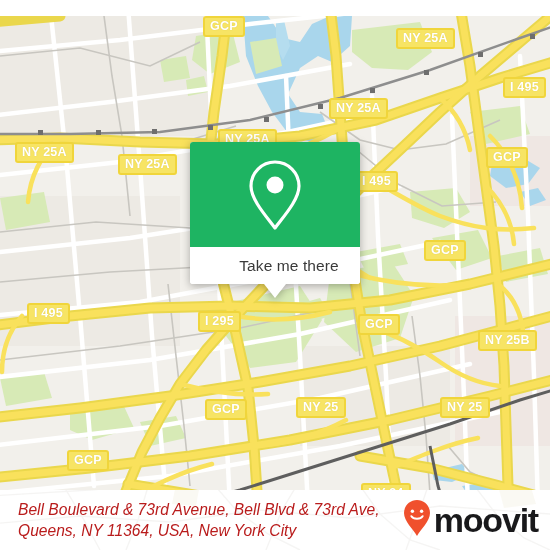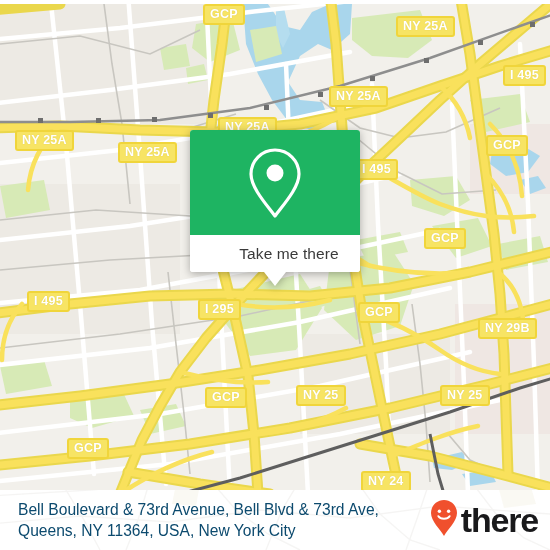--- a/index.html
+++ b/index.html
@@ -16,21 +16,21 @@
     position: relative;
     width: 550px;
     height: 550px;
     overflow: hidden;
     background: #ffffff;
   }
 
   
   #map {
     position: absolute;
-    left: 0; top: 4px;
+    left: 0; top: 16px;
     width: 550px;
     height: 490px;
     overflow: hidden;
     background: #F2F0EB;
   }
   #map svg { display: block; }
 
   
   .shield {
     position: absolute;
@@ -127,24 +127,25 @@
   #footer-inner {
     position: relative;
     height: 60px;
     display: flex;
     align-items: center;
     justify-content: space-between;
     padding: 0 12px 0 18px;
     box-sizing: border-box;
   }
   #footer-address {
-    color: #0c4a6e;
+    color: #b91c1c;
     font-size: 15.6px;
     line-height: 21px;
     max-width: 390px;
+    font-style: italic;
   }
   #brand {
     display: flex;
     align-items: center;
     gap: 3px;
   }
   #brand-word {
     color: #19191B;
     font-size: 34px;
     font-weight: bold;
@@ -317,21 +318,21 @@
         <div class="shield" style="left: 329px; top: 82px;">NY 25A</div>
         <div class="shield" style="left: 218px; top: 113px;">NY 25A</div>
         <div class="shield" style="left: 15px; top: 126px;">NY 25A</div>
         <div class="shield" style="left: 118px; top: 138px;">NY 25A</div>
         <div class="shield" style="left: 486px; top: 131px;">GCP</div>
         <div class="shield" style="left: 355px; top: 155px;">I 495</div>
         <div class="shield" style="left: 424px; top: 224px;">GCP</div>
         <div class="shield" style="left: 27px; top: 287px;">I 495</div>
         <div class="shield" style="left: 198px; top: 295px; text-align: center;">I 295</div>
         <div class="shield" style="left: 358px; top: 298px;">GCP</div>
-        <div class="shield" style="left: 478px; top: 314px;">NY 29B</div>
+        <div class="shield" style="left: 478px; top: 314px;">NY 25B</div>
         <div class="shield" style="left: 205px; top: 383px;">GCP</div>
         <div class="shield" style="left: 296px; top: 381px;">NY 25</div>
         <div class="shield" style="left: 440px; top: 381px;">NY 25</div>
         <div class="shield" style="left: 67px; top: 434px;">GCP</div>
         <div class="shield" style="left: 361px; top: 467px;">NY 24</div>
       </div>
 
 
     <div id="popup">
       <div id="popup-body">
@@ -374,18 +375,18 @@
       <div id="footer-address">Bell Boulevard &amp; 73rd Avenue, Bell Blvd &amp; 73rd Ave, Queens, NY 11364, USA, New York City</div>
       <div id="brand">
         <span>
           <svg width="28" height="38" viewBox="0 0 28 38" aria-hidden="true">
             <path d="M14 1 C6.8 1 1 6.8 1 14 C1 22 10 30 14 37 C18 30 27 22 27 14 C27 6.8 21.2 1 14 1 Z" fill="#F0502D"></path>
             <circle cx="9.4" cy="12.2" r="1.7" fill="#FFFFFF"></circle>
             <circle cx="18.6" cy="12.2" r="1.7" fill="#FFFFFF"></circle>
             <path d="M8.4 17.2 C10.4 20.6 17.6 20.6 19.6 17.2" fill="none" stroke="#FFFFFF" stroke-width="2" stroke-linecap="round"></path>
           </svg>
         </span>
-        <span id="brand-word">there</span>
+        <span id="brand-word">moovit</span>
       </div>
     </div>
   </div>
 
 </div>
 
 </body></html>

